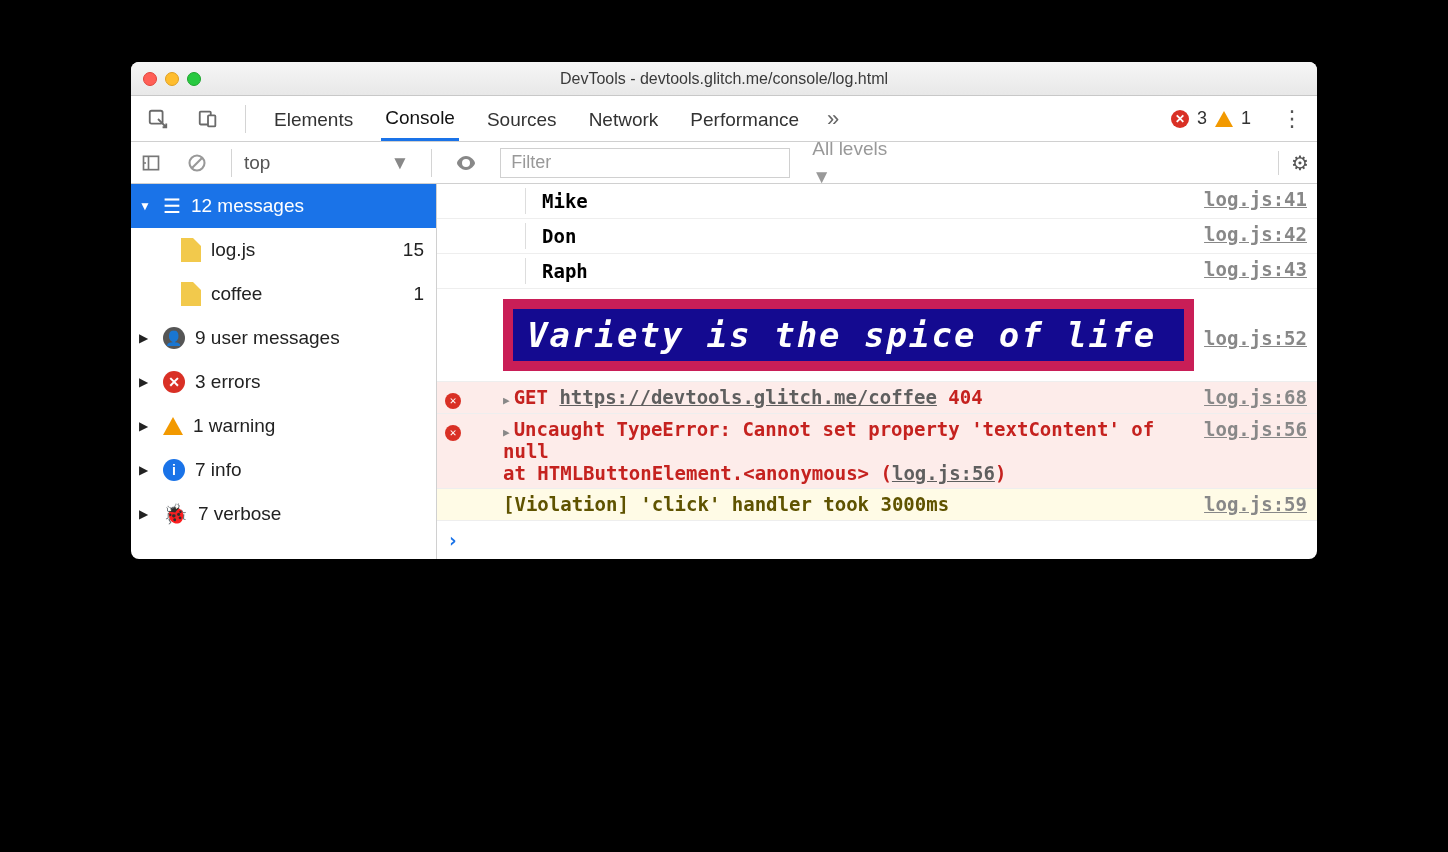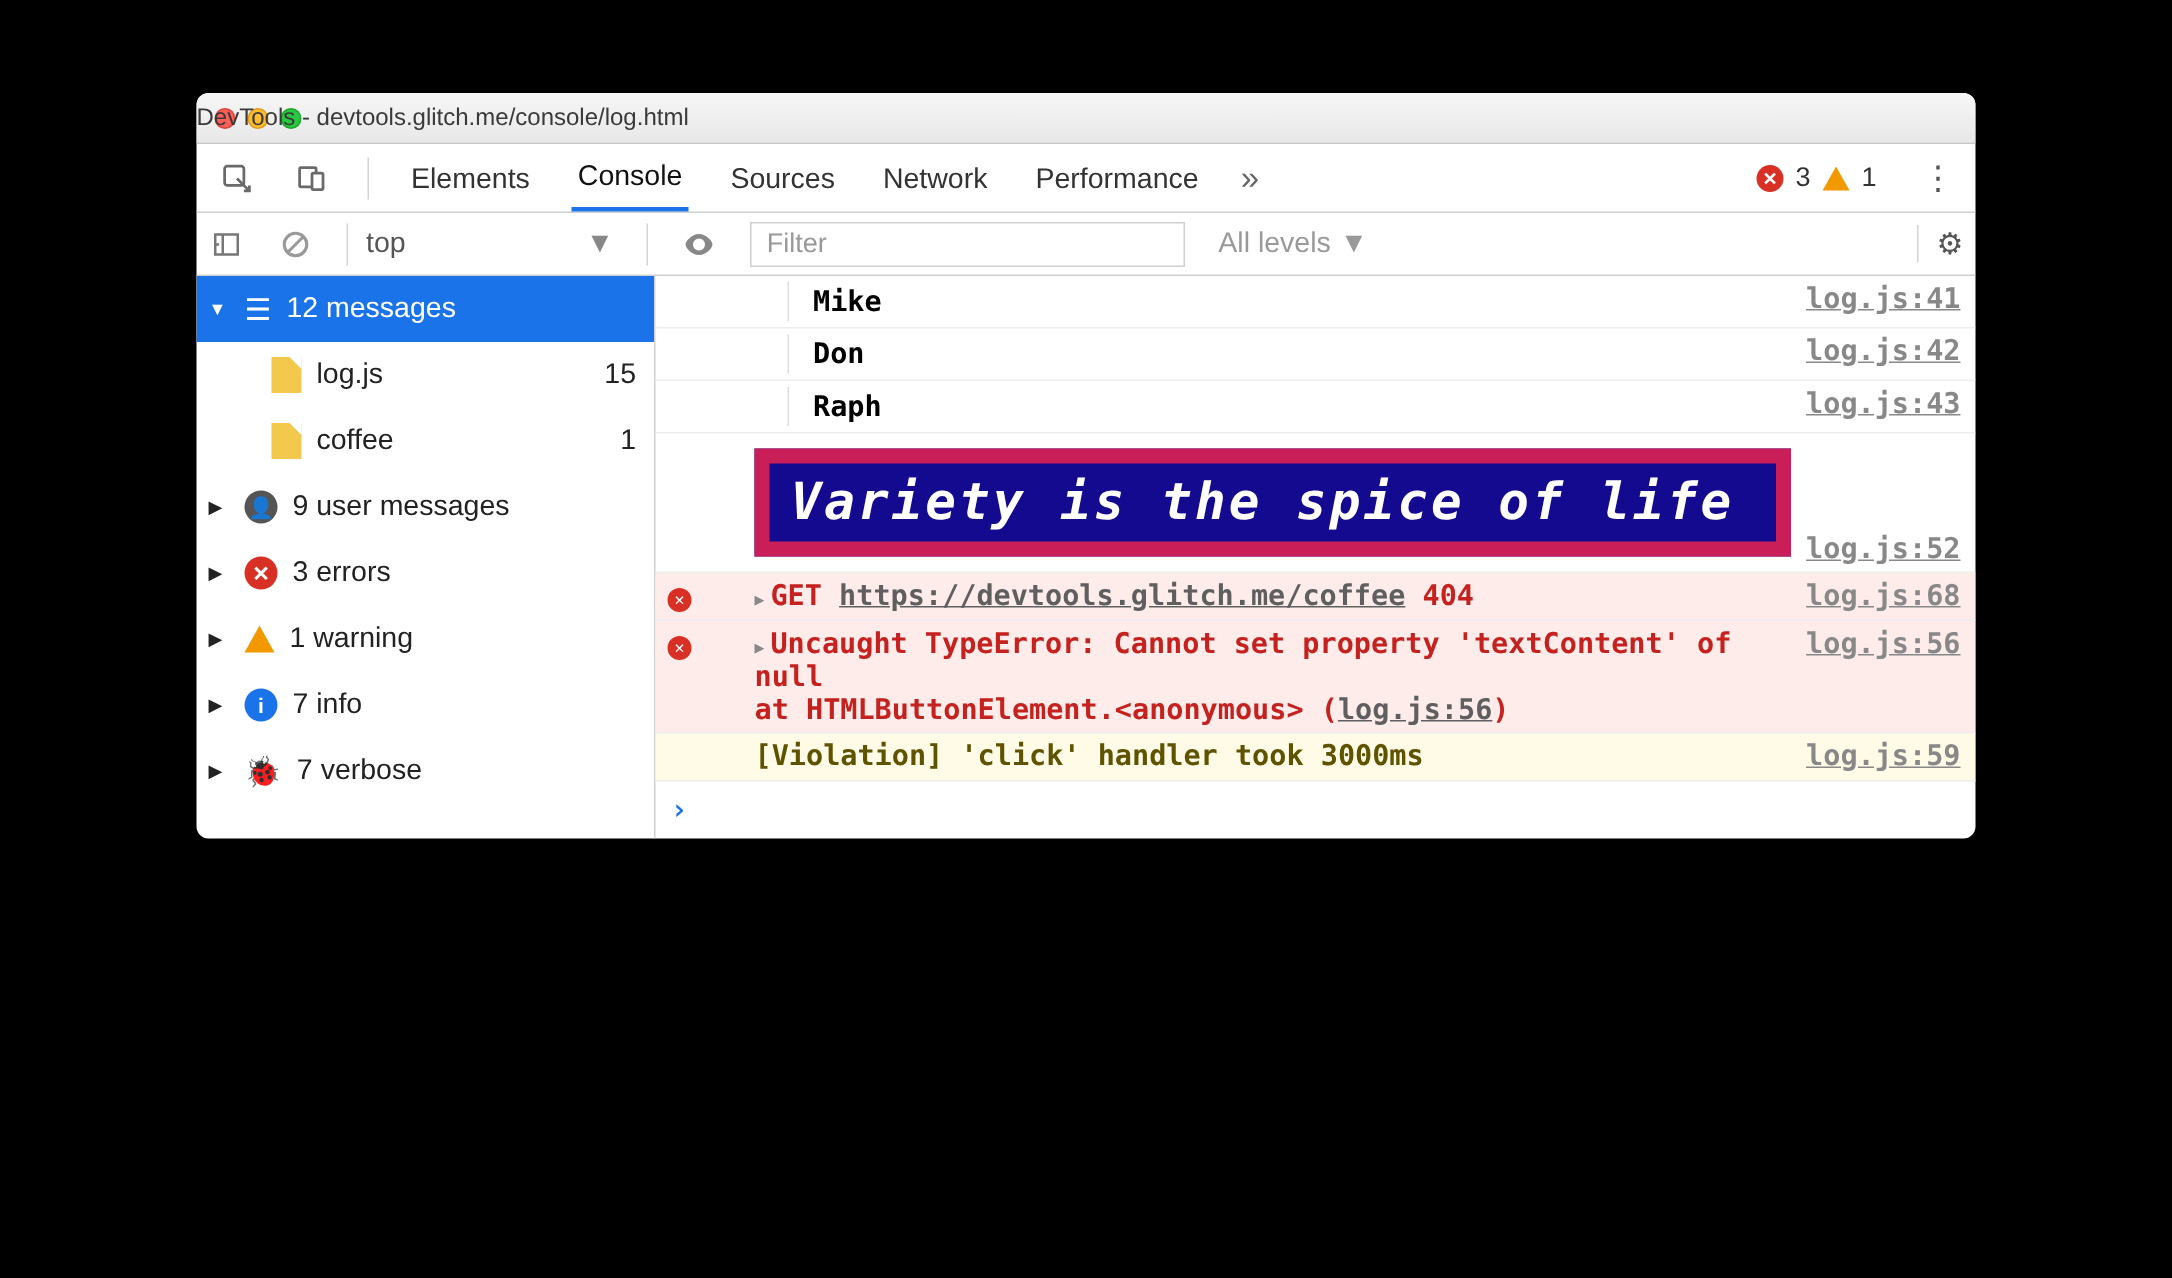--- a/index.html
+++ b/index.html
@@ -31,21 +31,21 @@
       padding: 0 12px;
     }
     .traffic-lights { display: flex; gap: 8px; }
     .traffic-lights span { width: 14px; height: 14px; border-radius: 50%; display: block; }
     .tl-close { background: #ff5f57; border: 1px solid #e1443b; }
     .tl-min   { background: #ffbd2e; border: 1px solid #dfa022; }
     .tl-max   { background: #28c940; border: 1px solid #1fa52e; }
     .win-title {
       position: absolute;
       left: 0; right: 0;
-      text-align: left;
+      text-align: center;
       font-size: 16px;
       color: #3a3a3a;
     }
     
     .tabrow {
       height: 46px;
       border-bottom: 1px solid #d0d0d0;
       display: flex;
       align-items: center;
       padding: 0 8px 0 14px;
@@ -90,21 +90,21 @@
     .filter-input {
       border: 1px solid #d0d0d0;
       height: 30px;
       width: 290px;
       padding: 0 10px;
       font-size: 18px;
       color: #333;
       background:#fff;
     }
     .filter-input::placeholder { color: #999; }
-    .levels { color:#999; display:flex; align-items:flex-start; gap:6px; }
+    .levels { color:#999; display:flex; align-items:flex-start; gap:6px;flex-direction:column; }
     .console-bar .flex { flex:1; }
     .gear { font-size: 20px; color:#555; padding-left:12px; border-left:1px solid #d4d4d4; }
     
     .split { display: flex; }
     .sidebar {
       width: 306px;
       border-right: 1px solid #d0d0d0;
       font-size: 19px;
       color: #222;
       padding-top: 0;
@@ -311,21 +311,21 @@
       <div class="log-row">
         <div class="gutter"></div>
         <div class="content log-indent">Don</div>
         <div class="src">log.js:42</div>
       </div>
       <div class="log-row">
         <div class="gutter"></div>
         <div class="content log-indent">Raph</div>
         <div class="src">log.js:43</div>
       </div>
-      <div class="log-row" style="align-items:flex-end;">
+      <div class="log-row" style="align-items:center;">
         <div class="gutter"></div>
         <div class="content">
           <div class="styled-box">Variety is the spice of life</div>
         </div>
         <div class="src" style="padding-top:6px;">log.js:52</div>
       </div>
       <div class="log-row row-err">
         <div class="gutter"><span class="err-dot">✕</span></div>
         <div class="content">
           <span class="tri-small"></span><span>GET</span>

